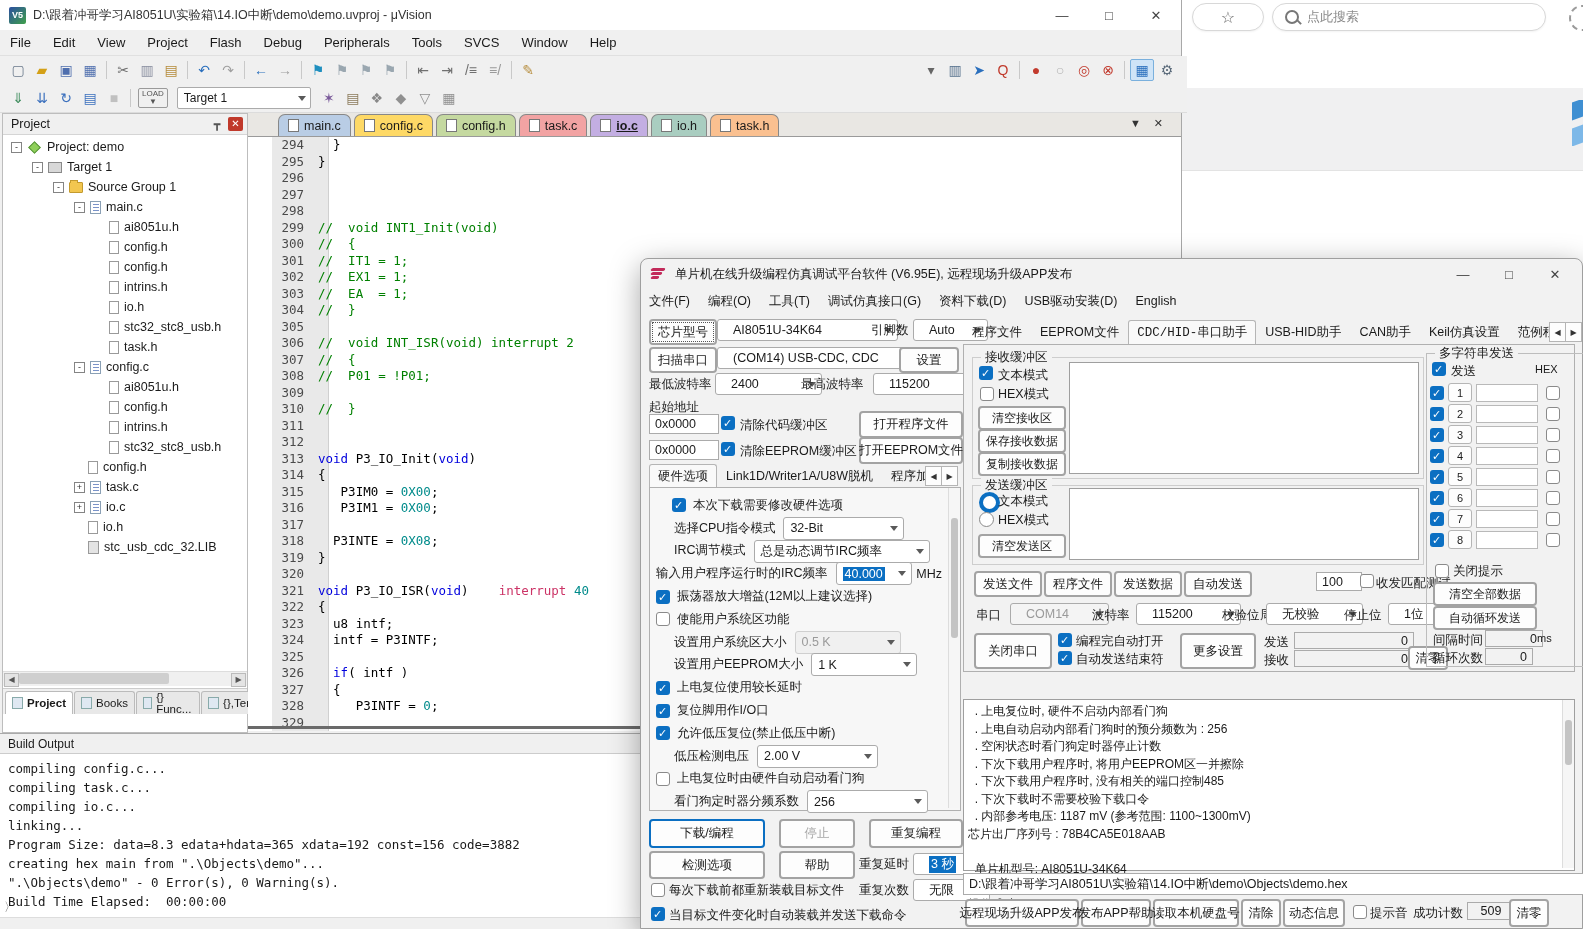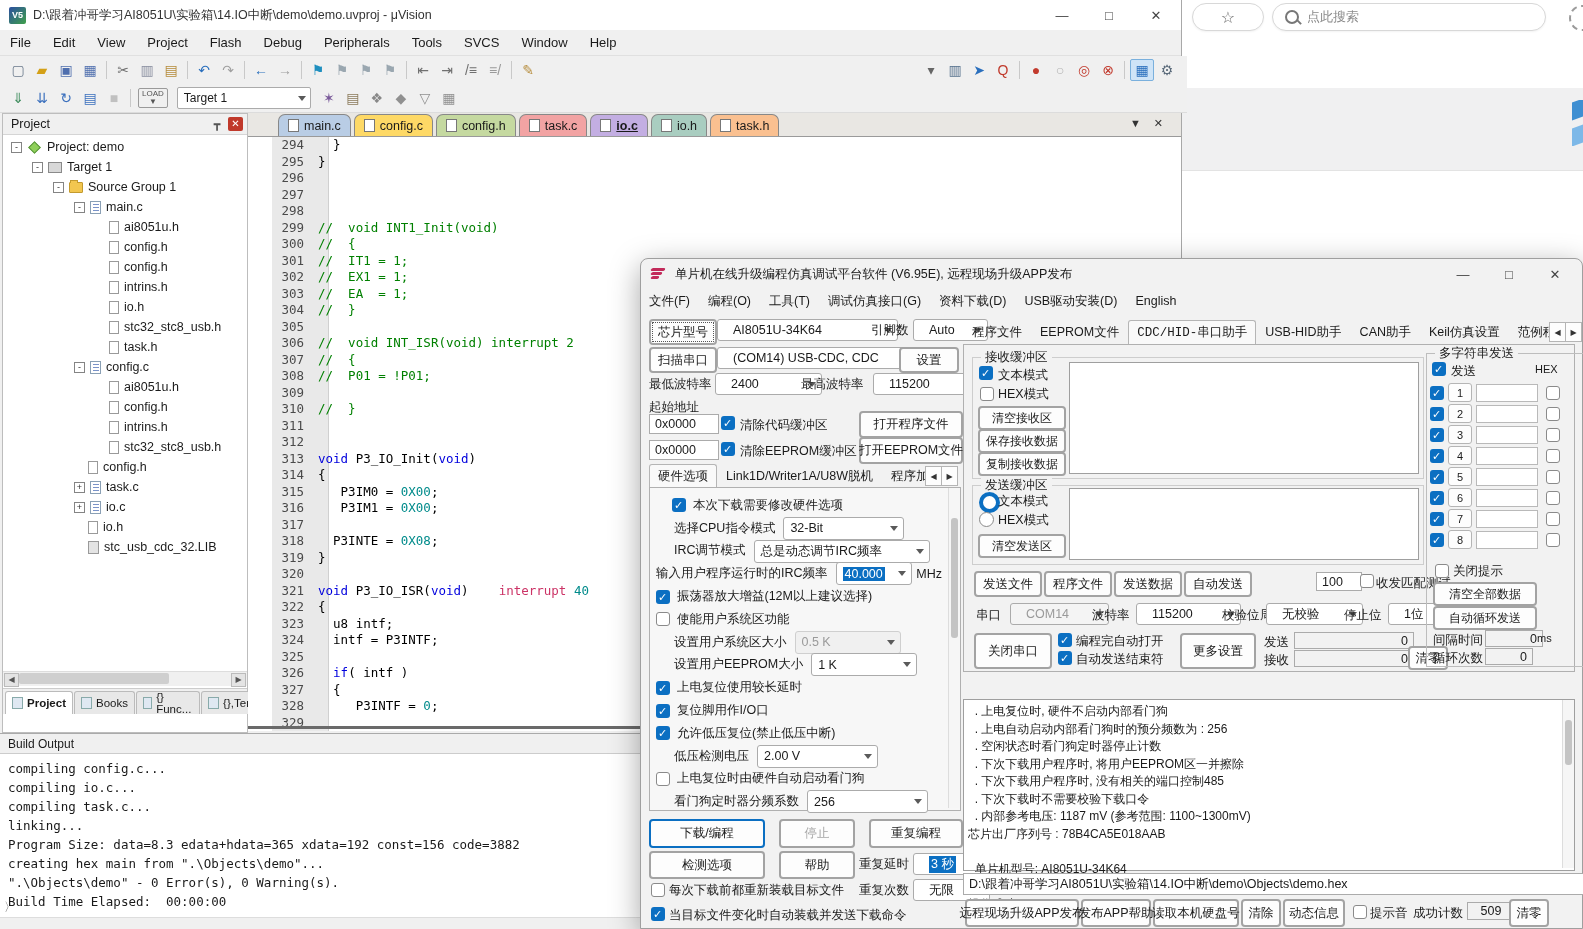--- a/index.html
+++ b/index.html
@@ -444,21 +444,21 @@
             <div class="cl"><span class="ln">329</span><span class="ct"></span></div>
           </div>
       </div>
     </div>
     <div id="esplit"></div>
 
     <div id="bo">
       <div id="bo-h">
         <span>Build Output</span>
       </div>
-      <div id="bo-c"><div>compiling config.c...</div><div>compiling io.c...</div><div>compiling task.c...</div><div>linking...</div><div>Program Size: data=8.3 edata+hdata=365 xdata=192 const=156 code=3882</div><div>creating hex main from ".\Objects\demo"...</div><div>".\Objects\demo" - 0 Error(s), 0 Warning(s).</div><div>Build Time Elapsed:  00:00:00</div></div>
+      <div id="bo-c"><div>compiling config.c...</div><div>compiling task.c...</div><div>compiling io.c...</div><div>linking...</div><div>Program Size: data=8.3 edata+hdata=365 xdata=192 const=156 code=3882</div><div>creating hex main from ".\Objects\demo"...</div><div>".\Objects\demo" - 0 Error(s), 0 Warning(s).</div><div>Build Time Elapsed:  00:00:00</div></div>
       <span class="chev">〉</span>
       <div id="bo-foot"></div>
     </div>
   </div>
 
   <div id="tool" class="abs">
     <div id="tool-title">
       <span class="applogo">
           <i style="top:1px"></i>
           <i style="top:5px;width:11px"></i>

